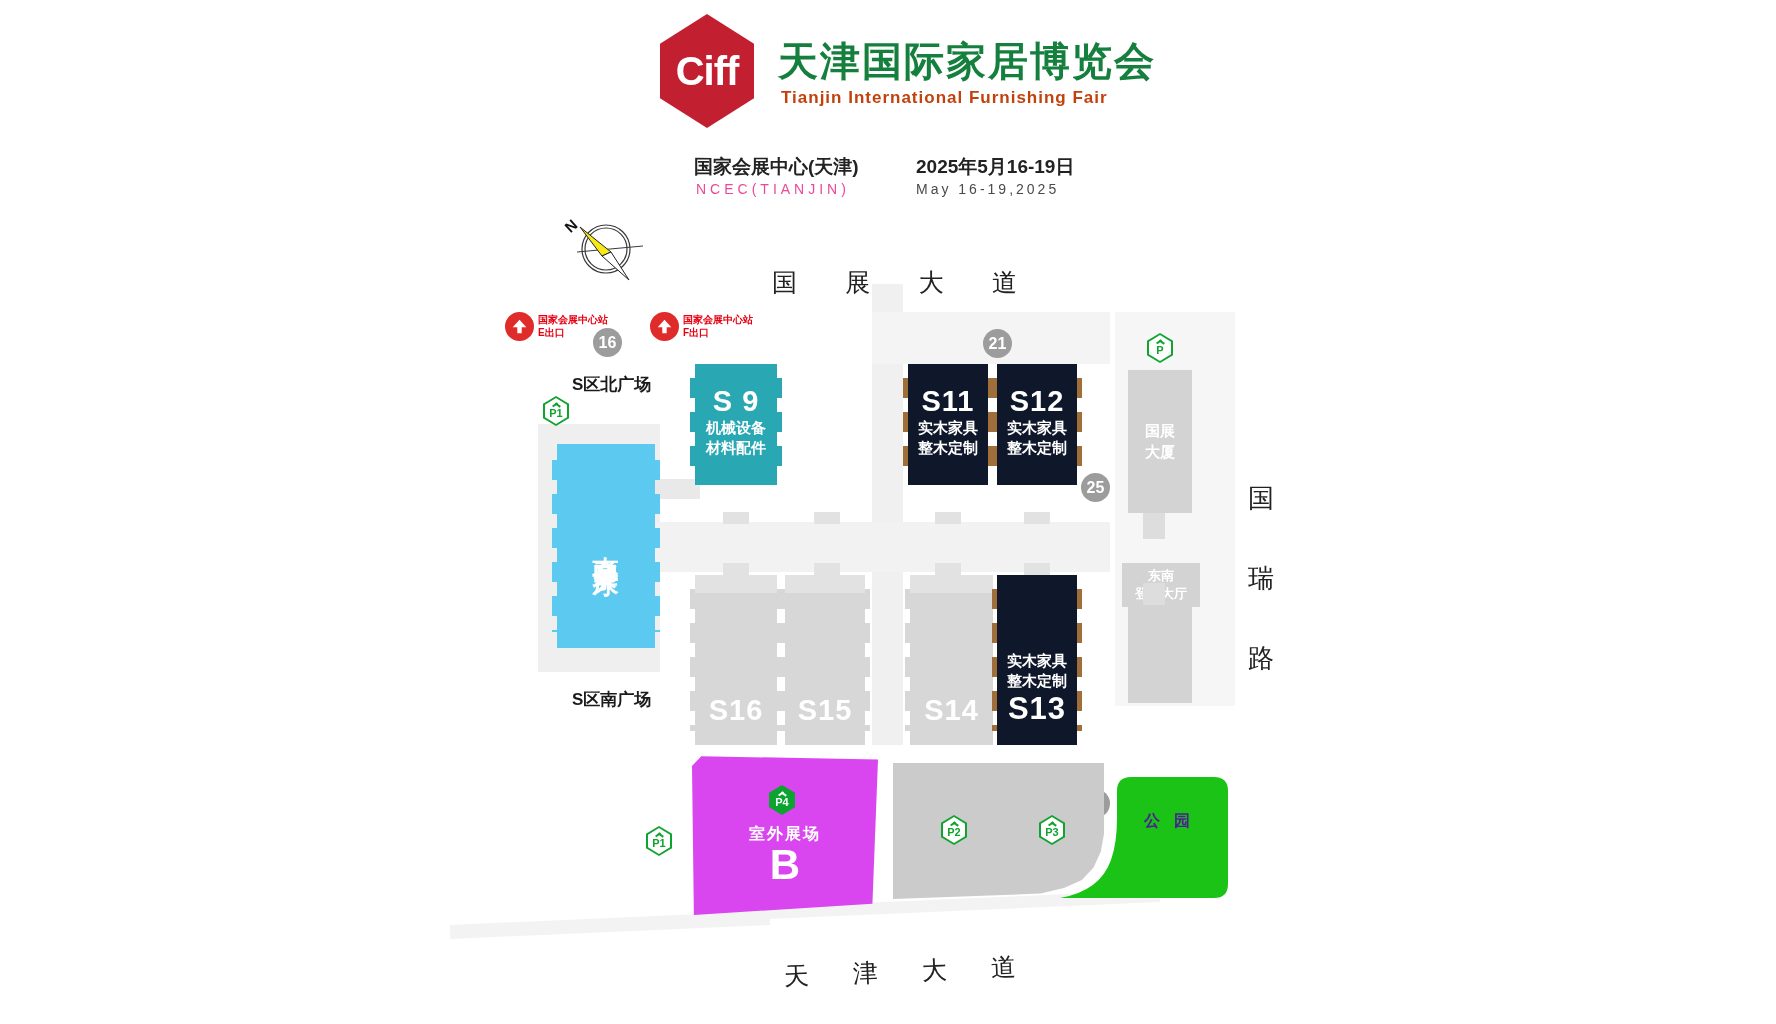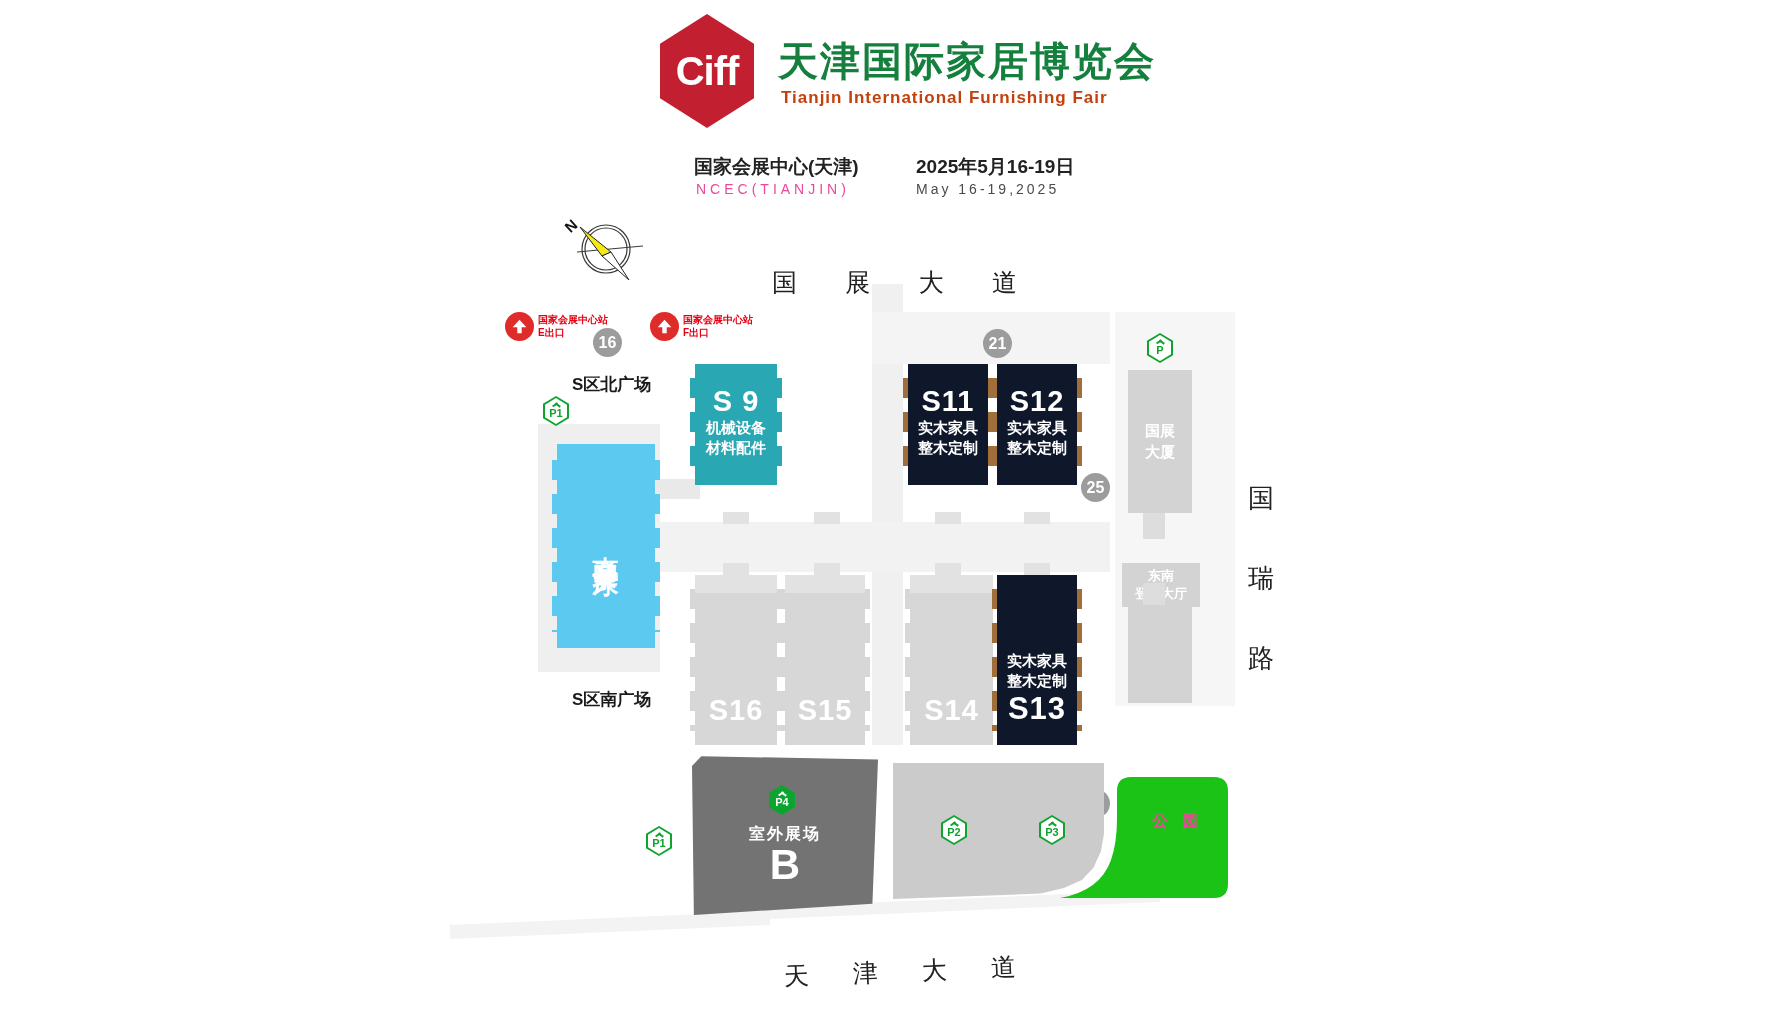--- a/index.html
+++ b/index.html
@@ -96,33 +96,33 @@
            color:#0FA32F;font-weight:bold;font-size:11px;line-height:1;}
   .hex.solid .hi{background:#0AA42F;}
   .hex.solid .ht{color:#fff;}
   .roof{position:relative;width:9px;height:4px;margin-bottom:1px;}
   .roof::before,.roof::after{content:"";position:absolute;width:5.5px;height:1.6px;background:currentColor;top:1px;}
   .roof::before{left:0;transform:rotate(-35deg);}
   .roof::after{right:0;transform:rotate(35deg);}
 
   
   .b-area{
-    position:absolute;left:692px;top:753px;width:186px;height:162px;background:#737373;
+    position:absolute;left:692px;top:753px;width:186px;height:162px;background:#d946ef;
     clip-path:polygon(0 8%,5% 2%,100% 4%,97% 93%,1% 100%);
   }
   .b-area .out-label{position:absolute;left:0;top:71px;width:100%;text-align:center;color:#fff;
                      font-size:16px;font-weight:600;letter-spacing:2px;}
   .b-area .out-letter{position:absolute;left:0;top:88px;width:100%;text-align:center;color:#fff;
                       font-size:42px;font-weight:bold;}
   .parking-lot{
     position:absolute;left:893px;top:763px;width:211px;height:136px;background:#CBCBCB;
     clip-path:polygon(0 0,100% 0,100% 52%,98.5% 65%,95% 77%,89.5% 86%,81% 92%,70% 96%,0 100%);
   }
   .park-wrap{position:absolute;left:1050px;top:770px;width:185px;height:135px;}
-  .park-wrap .park-label{position:absolute;left:102px;top:41px;color:#ec4899;font-size:16px;font-weight:bold;letter-spacing:14px;white-space:nowrap;}
+  .park-wrap .park-label{position:absolute;left:94px;top:41px;color:#4c1d95;font-size:16px;font-weight:bold;letter-spacing:14px;white-space:nowrap;}
 </style>
 </head>
 <body>
 
 <div class="stage">
 
   <div class="logo">
     <span>Ciff</span>
   </div>
   <div class="title-zh">天津国际家居博览会</div>

